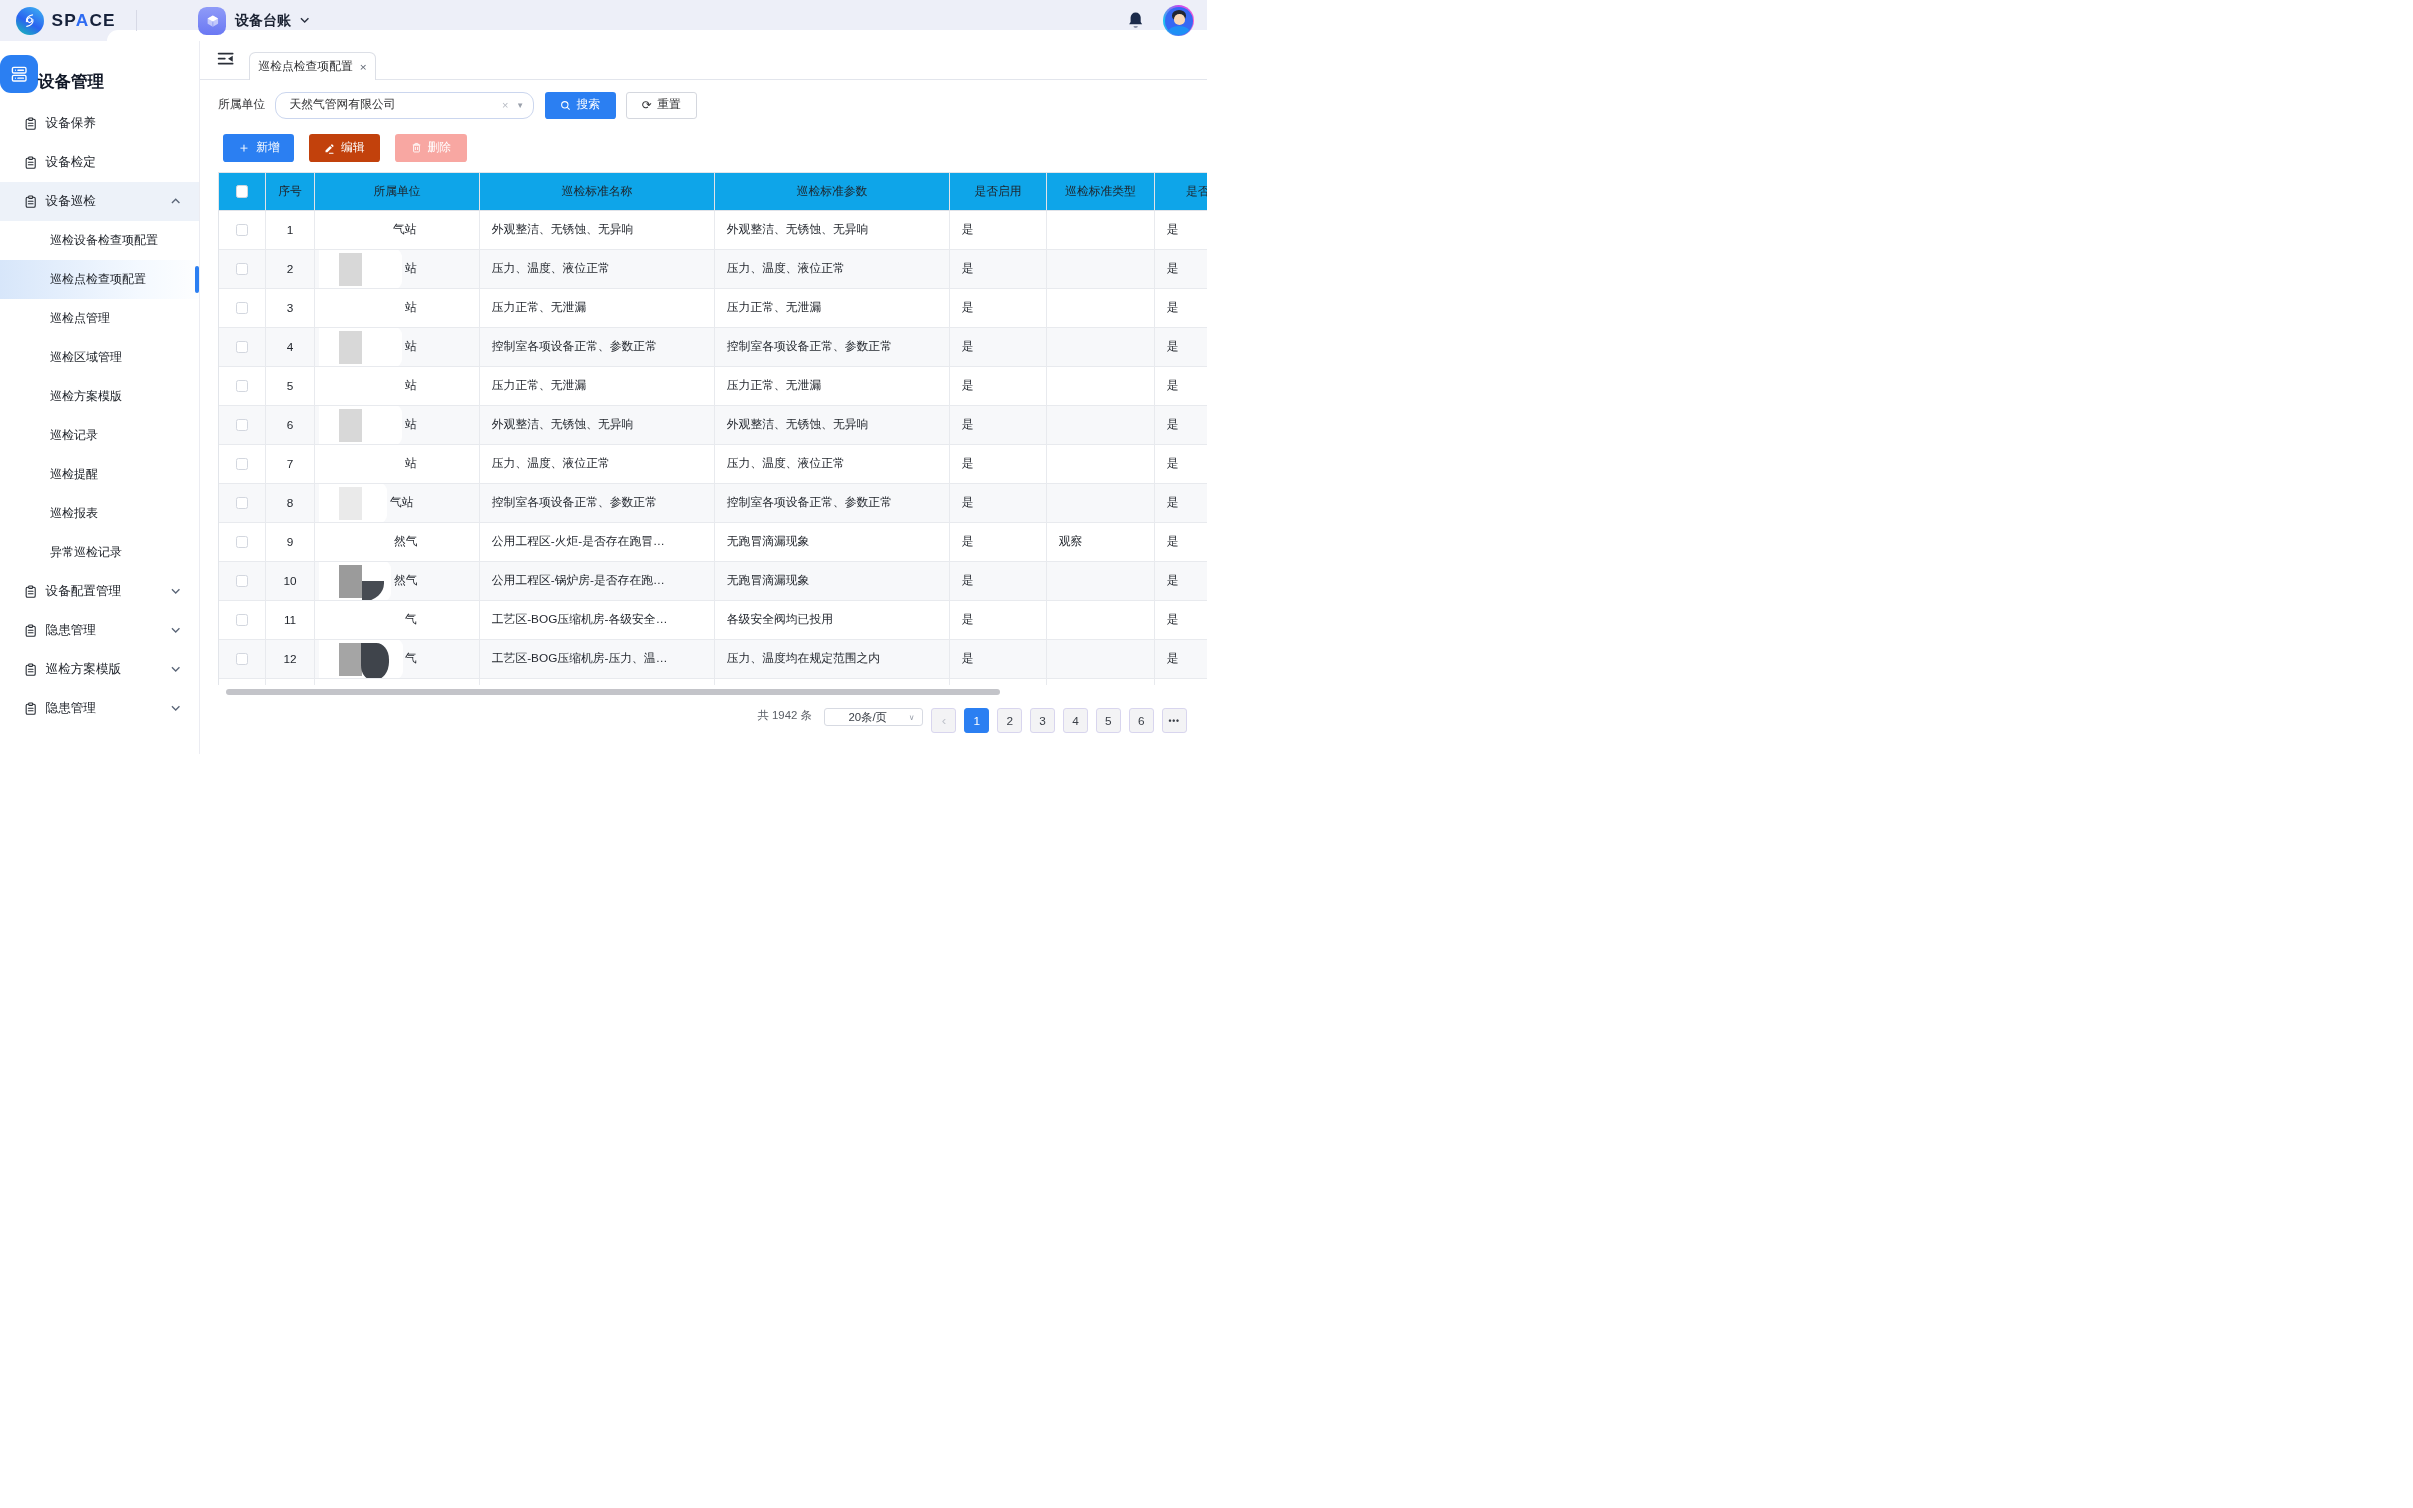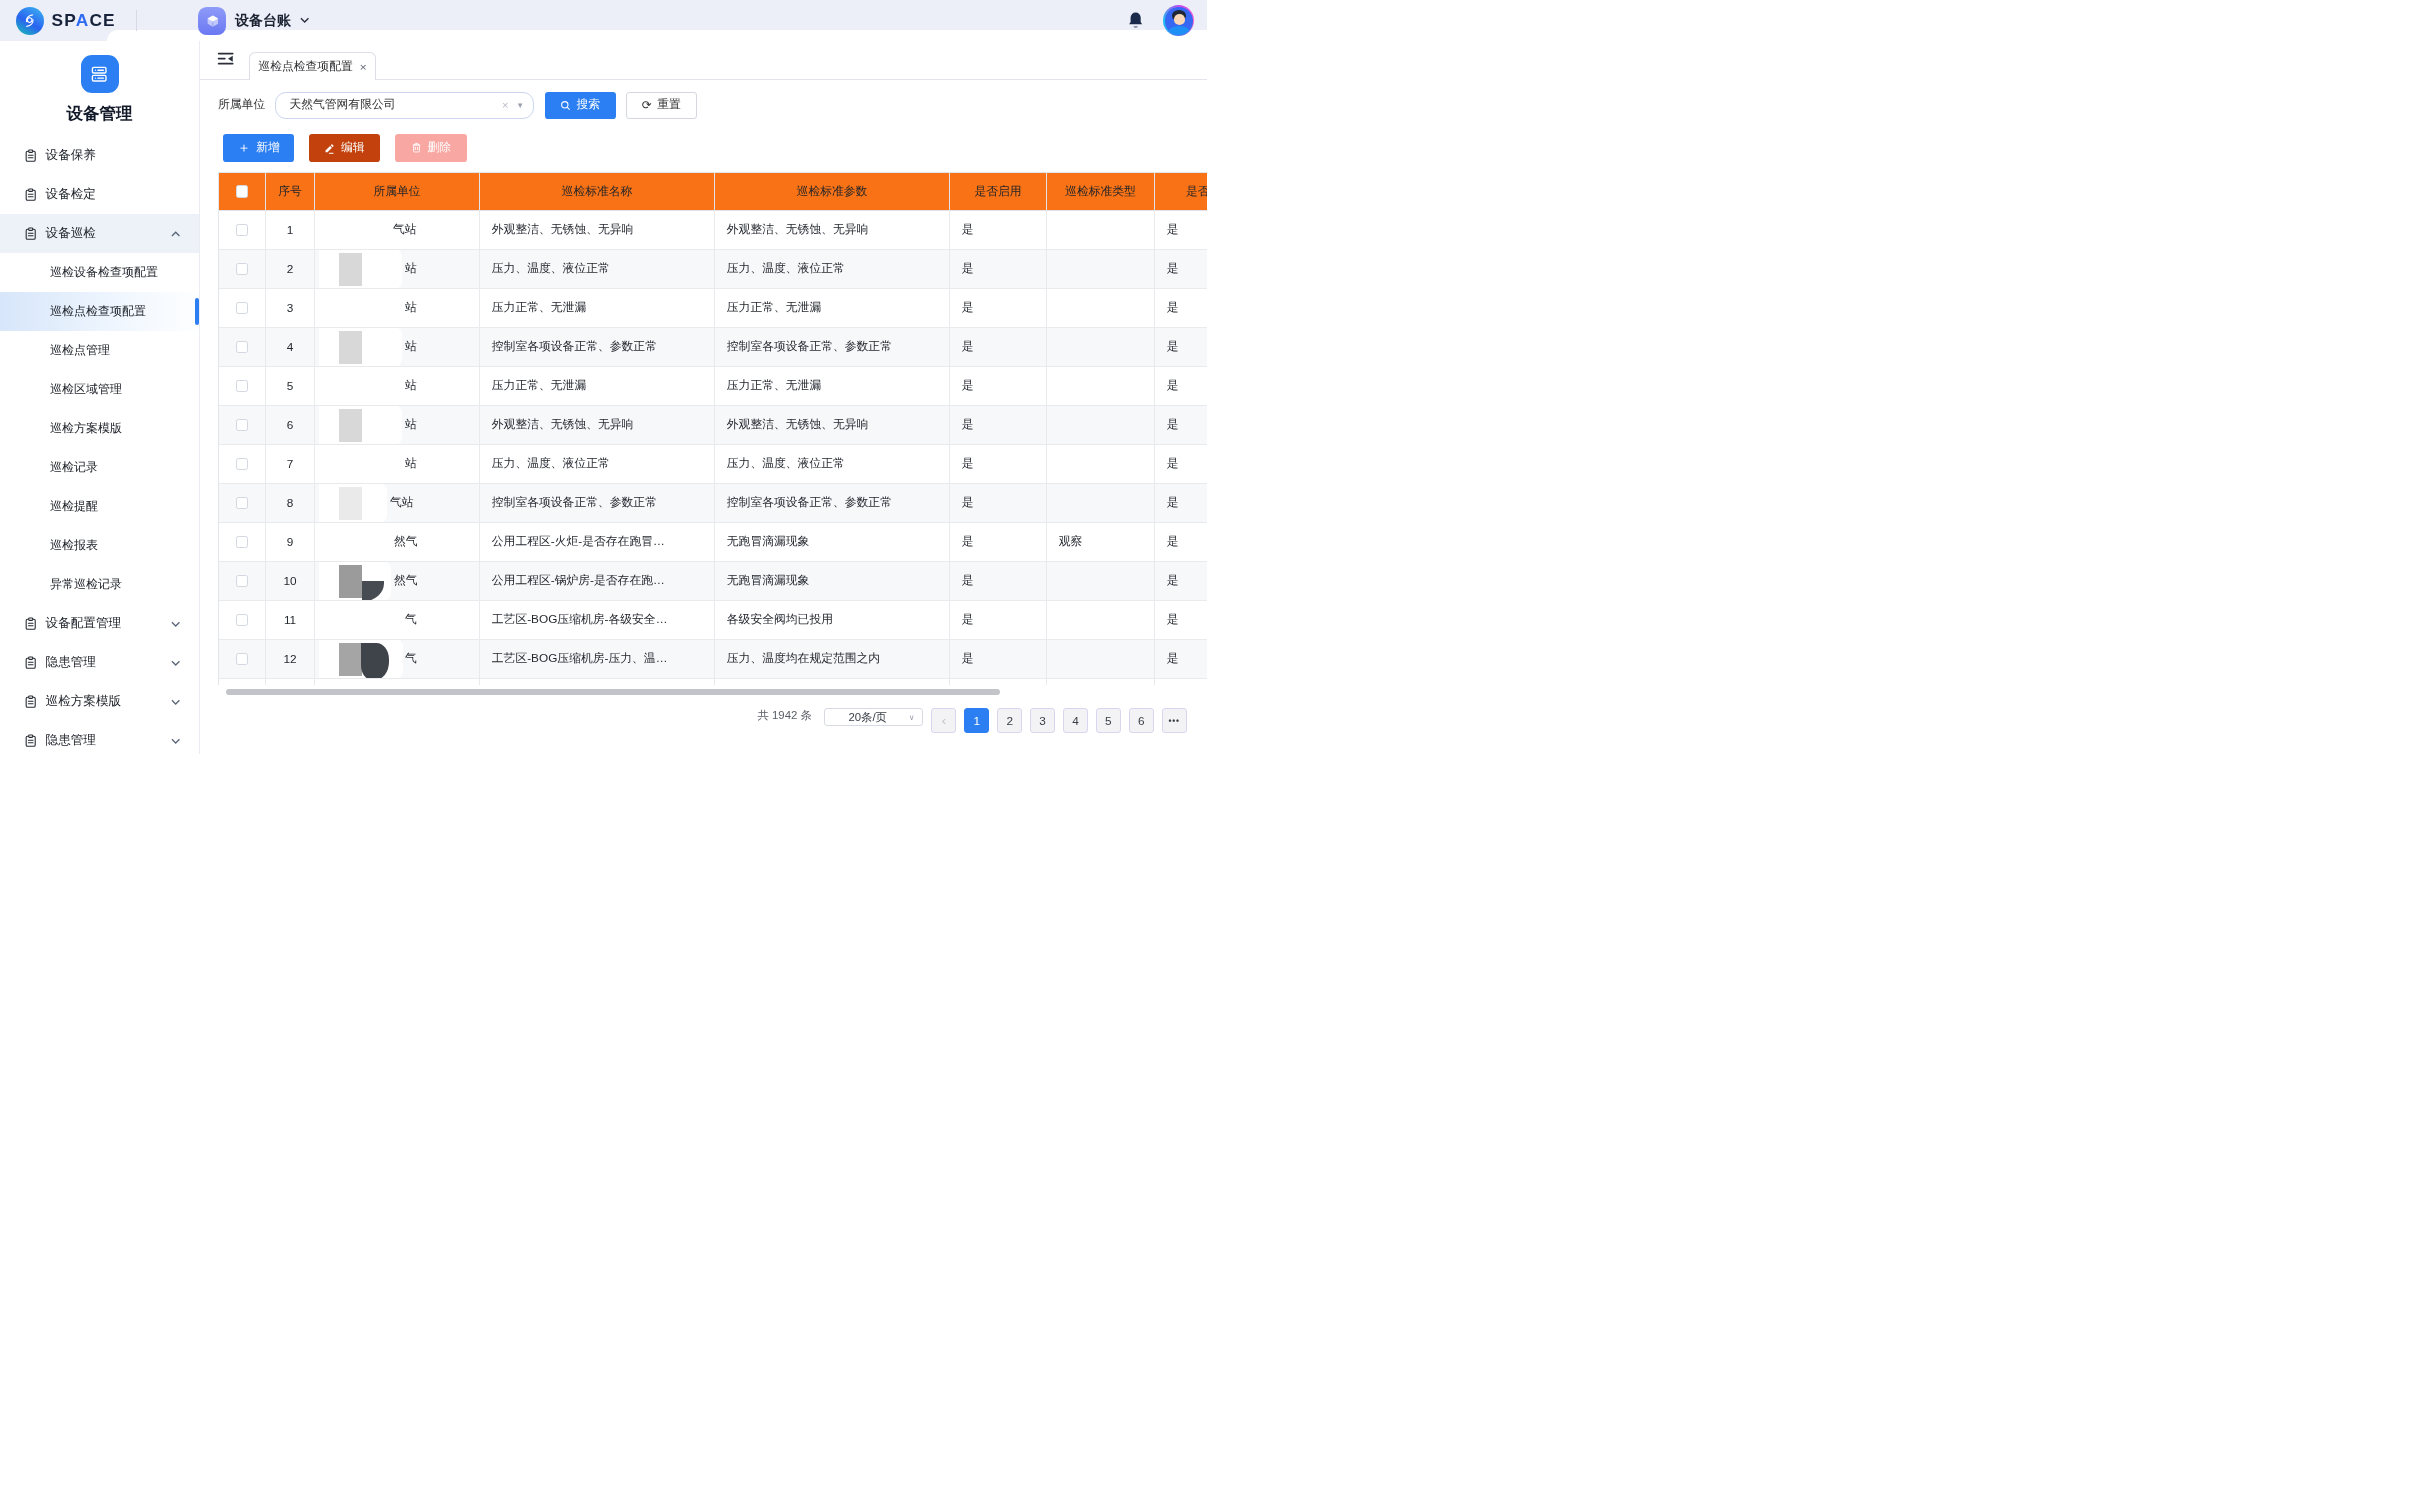--- a/index.html
+++ b/index.html
@@ -26,21 +26,21 @@
   .avatar { width:31px; height:31px; border-radius:50%; padding:1.6px;
     background:conic-gradient(#c44bf0,#ff5bd1,#4b7bf5,#19c3f0,#c44bf0); }
   .avatar-in { position:relative; width:28px; height:28px; border-radius:50%; background:#3668F4; overflow:hidden; }
   .av-hair { position:absolute; left:7px; top:3.9px; width:14px; height:11px; border-radius:50% 50% 45% 45%; background:#202633; }
   .av-face { position:absolute; left:8.6px; top:7.9px; width:11px; height:10.2px; border-radius:50%; background:#F8D8B8; }
   .av-body { position:absolute; left:3.1px; top:19px; width:22px; height:12.6px; border-radius:50% 50% 0 0; background:#1E90F5; }
 
   
   .layout { display:flex; height:713px; }
   .sidebar { width:200px; border-right:0.8px solid #ebecf2; overflow:hidden; flex:none; }
-  .sb-brand { display:flex; flex-direction:column; align-items:center; padding-top:14px; }
+  .sb-brand { display:flex; align-items:flex-end; padding-top:14px; }
   .sb-logo { width:38px; height:38px; border-radius:11px; background:#2B7FF2; display:flex; align-items:center; justify-content:center; }
   .sb-title { margin-top:10.2px; font-size:16.5px; font-weight:700; color:#111827; }
   .menu { margin-top:11px; }
   .mi { position:relative; height:39px; display:flex; align-items:center; cursor:pointer; font-size:12.6px; color:#20242b; }
   .mi.top { padding-left:23.6px; }
   .mi.sub { padding-left:50px; font-size:12px; }
   .mi.par { background:#EDF2F9; }
   .mi.sel { background:linear-gradient(90deg,#D7E6FA 0%,#F4F9FF 70%,#FDFEFF 100%); }
   .mic { display:flex; margin-right:8.6px; }
   .mch { position:absolute; right:19px; display:flex; }
@@ -70,21 +70,21 @@
   .actions { display:flex; gap:15px; margin:15.7px 0 0 23px; }
   .btn-add { width:71px; height:27.5px; background:#2B7FF2; color:#fff; }
   .btn-edit { width:71px; height:27.5px; background:#c2410c; color:#fff; }
   .btn-del { width:72px; height:27.5px; background:#F8A7A2; color:#fff; }
   .plus { font-size:13.4px; font-weight:400; }
 
   
   .table-wrap { margin:10.2px 0 0 18px; width:989px; overflow:hidden; }
   .tbl { width:1046px; border:0.8px solid #e2e5ea; border-bottom:none; }
   .thead, .trow, .partial { display:grid; grid-template-columns:47px 49px 165px 235px 235px 97px 108px 110px; }
-  .th { height:38px; background:#f97316; border-right:0.8px solid #e0e3e9; border-bottom:0.8px solid #e0e3e9;
+  .th { height:38px; background:#0ea5e9; border-right:0.8px solid #e0e3e9; border-bottom:0.8px solid #e0e3e9;
     display:flex; align-items:center; justify-content:center; font-size:11.8px; font-weight:500; color:#1f2329; }
   .td { position:relative; height:39px; border-right:0.8px solid #e8eaee; border-bottom:0.8px solid #e8eaee;
     display:flex; align-items:center; font-size:11.8px; color:#24282f; overflow:hidden; white-space:nowrap; }
   .td.center { justify-content:center; }
   .td.pl { padding-left:11.8px; }
   .trow.even .td { background:#f7f8fa; }
   .cb { width:12.6px; height:12.6px; border:0.8px solid #d3d7df; border-radius:2.4px; background:#fff; cursor:pointer; }
   .unit { justify-content:flex-start; }
   .utext { position:absolute; top:50%; transform:translateY(-50%); z-index:3; }
   .rwhite { position:absolute; left:3.9px; top:-0.8px; bottom:-0.8px; background:#fff; border-radius:0 7.9px 7.9px 0; z-index:1; }

